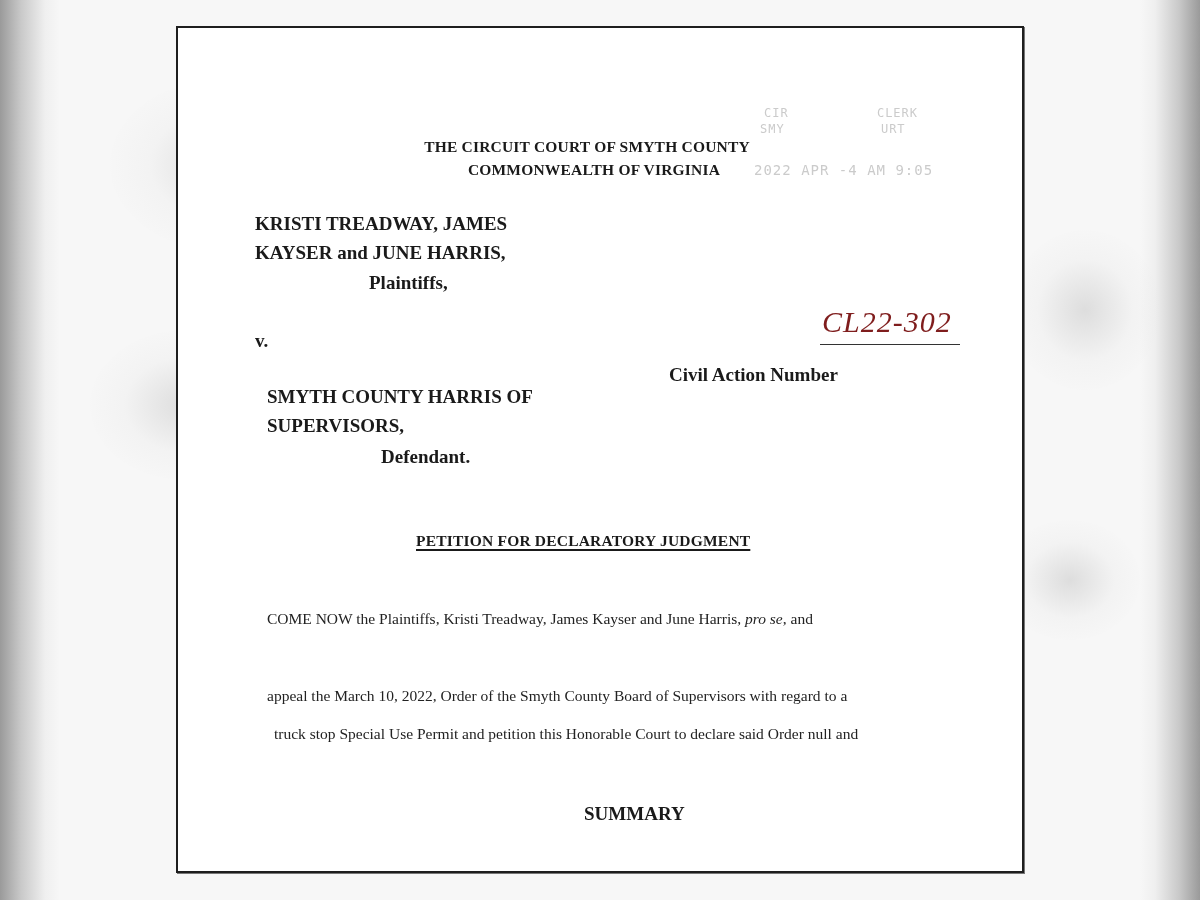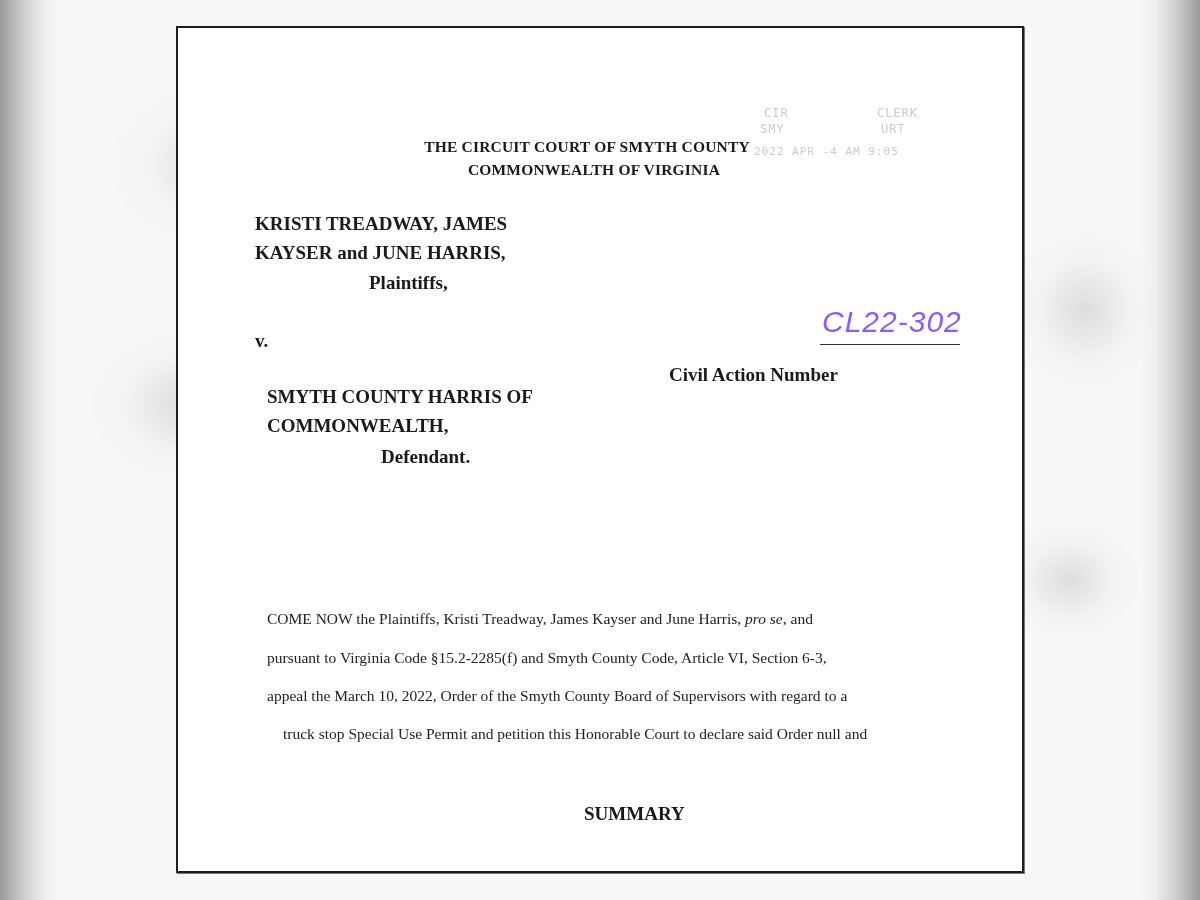--- a/index.html
+++ b/index.html
@@ -34,22 +34,22 @@
     .court-line {
       font-size: 15.5px; font-weight: bold; letter-spacing: 0.2px;
       text-align: center; width: 420px;
     }
     .caption { font-size: 19px; font-weight: bold; }
     .stamp {
       color: #c2c2c2; font-family: "DejaVu Sans Mono", monospace; font-size: 12px;
       letter-spacing: 1px; opacity: 0.85;
     }
     .handwritten {
-      font-family: Liberation Sans, sans-serif; font-style: italic;
-      font-size: 30px; color: #8b5cf6; letter-spacing: 1px;
+      font-family: Liberation Serif, serif; font-style: italic;
+      font-size: 30px; color: #7f1d1d; letter-spacing: 1px;
       font-weight: 300;
     }
     .underline-line {
       border-bottom: 1.5px solid #333;
     }
     .title {
       font-size: 15.5px; font-weight: bold; text-decoration: underline;
       text-decoration-thickness: 1.5px; text-underline-offset: 3px;
       letter-spacing: 0.2px;
     }
@@ -72,39 +72,39 @@
   <div class="abs court-line" style="left:206px; top:133px;">COMMONWEALTH OF VIRGINIA</div>
 
   <div class="abs stamp" style="left:586px; top:78px;">
     <span>CIR</span>
     <span style="margin-left:80px;">CLERK</span>
   </div>
   <div class="abs stamp" style="left:582px; top:94px;">
     <span>SMY</span>
     <span style="margin-left:88px;">URT</span>
   </div>
-  <div class="abs stamp" style="left:576px; top:117px; font-size:11px;">2022 APR -4  AM 9:05</div>
+  <div class="abs stamp" style="left:576px; top:134px; font-size:14px;">2022 APR -4  AM 9:05</div>
 
   <div class="abs caption" style="left:77px; top:185px;">KRISTI TREADWAY,  JAMES</div>
   <div class="abs caption" style="left:77px; top:214px;">KAYSER and JUNE HARRIS,</div>
   <div class="abs caption" style="left:191px; top:244px;">Plaintiffs,</div>
 
   <div class="abs caption" style="left:77px; top:302px;">v.</div>
 
   <div class="abs caption" style="left:491px; top:300px;margin-top:36px;">Civil Action Number</div>
   <div class="abs underline-line" style="left:642px; top:315px; width:140px; height:2px;"></div>
   <div class="abs handwritten" style="left:644px; top:277px;">CL22-302</div>
 
   <div class="abs caption" style="left:89px; top:358px;">SMYTH COUNTY HARRIS OF</div>
-  <div class="abs caption" style="left:89px; top:387px;">COMMONWEALTH,</div>
+  <div class="abs caption" style="left:89px; top:387px;">SUPERVISORS,</div>
   <div class="abs caption" style="left:203px; top:418px;">Defendant.</div>
 
+  <div class="abs title" style="left:238px; top:504px;">PETITION FOR DECLARATORY JUDGMENT</div>
 
   <div class="abs body-line" style="left:89px; top:582px;">
     <span>COME NOW the Plaintiffs, Kristi Treadway, James Kayser and June Harris, </span><i>pro se</i><span>, and</span>
   </div>
-  <div class="abs body-line" style="left:89px; top:621px;">pursuant to Virginia Code §15.2-2285(f) and Smyth County Code, Article VI, Section 6-3,</div>
   <div class="abs body-line" style="left:89px; top:659px;">appeal the March 10, 2022, Order of the Smyth County Board of Supervisors with regard to a</div>
-  <div class="abs body-line" style="left:105px; top:697px;text-align:center;">truck stop Special Use Permit and petition this Honorable Court to declare said Order null and</div>
+  <div class="abs body-line" style="left:96px; top:697px;text-align:center;">truck stop Special Use Permit and petition this Honorable Court to declare said Order null and</div>
 
   <div class="abs caption" style="left:370px; top:775px;margin-left:36px;">SUMMARY</div>
 
 </div>
 
 </body></html>

